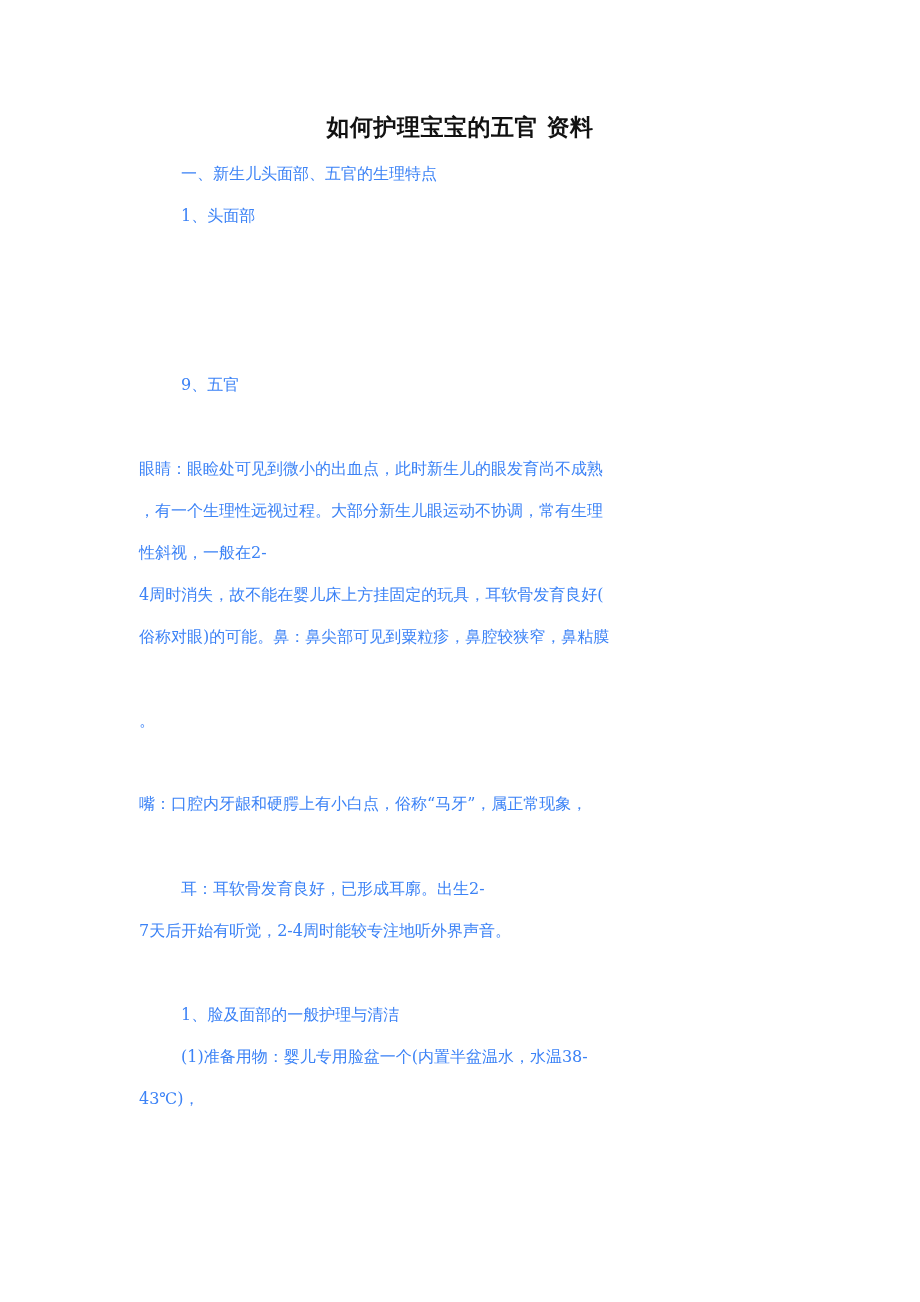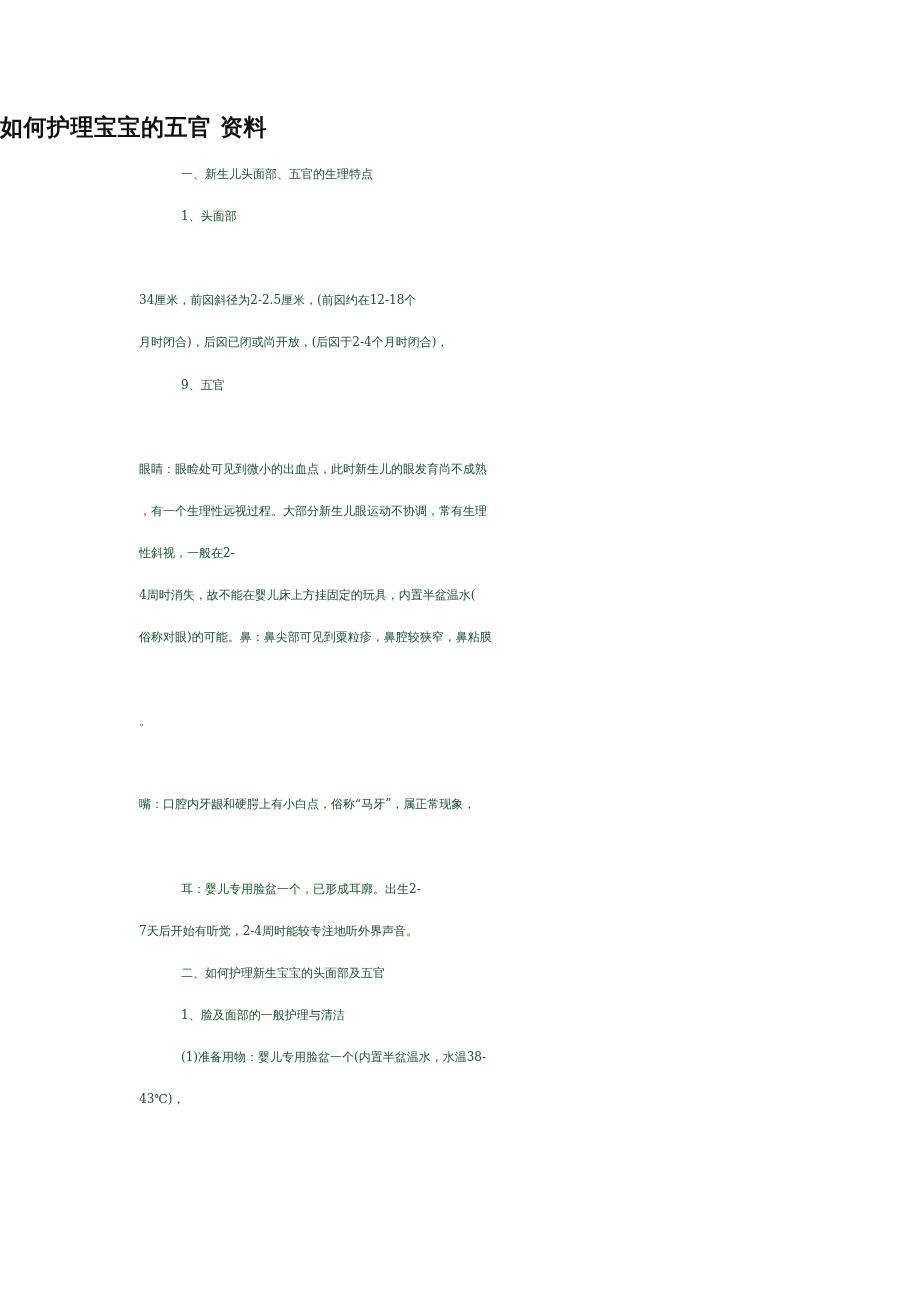--- a/index.html
+++ b/index.html
@@ -20,56 +20,54 @@
       left: 0; top: 0;
       width: 920px;
       height: 1302px;
       background: #ffffff;
     }
     .title {
       position: absolute;
       left: 0;
       width: 920px;
       top: 112px;
+      text-align: center;
       font-family: "DejaVu Sans", "Liberation Sans", sans-serif;
       font-size: 23px;
       font-weight: bold;
       color: #111111;
       letter-spacing: 0.5px;
     }
     .line {
       position: absolute;
       left: 139px;
-      font-size: 12px;
+      font-size: 16px;
       line-height: 26px;
       white-space: nowrap;
-      color: #14532d;
+      color: #3b82f6;
     }
     .indent { left: 181px; }
   </style>
 </head>
 <body>
 
 <div class="page">
   <div class="title">如何护理宝宝的五官 资料</div>
 
   <div class="line indent" style="top:161px">一、新生儿头面部、五官的生理特点</div>
   <div class="line indent" style="top:203px">1、头面部</div>
-  <div class="line" style="top:287px">34厘米，前囟斜径为2-2.5厘米，(前囟约在12-18个</div>
-  <div class="line" style="top:329px">月时闭合)，后囟已闭或尚开放，(后囟于2-4个月时闭合)，</div>
   <div class="line indent" style="top:372px">9、五官</div>
 
   <div class="line" style="top:456px">眼睛：眼睑处可见到微小的出血点，此时新生儿的眼发育尚不成熟</div>
   <div class="line" style="top:498px">，有一个生理性远视过程。大部分新生儿眼运动不协调，常有生理</div>
   <div class="line" style="top:540px">性斜视，一般在2-</div>
-  <div class="line" style="top:582px">4周时消失，故不能在婴儿床上方挂固定的玩具，内置半盆温水(</div>
+  <div class="line" style="top:582px">4周时消失，故不能在婴儿床上方挂固定的玩具，耳软骨发育良好(</div>
   <div class="line" style="top:624px">俗称对眼)的可能。鼻：鼻尖部可见到粟粒疹，鼻腔较狭窄，鼻粘膜</div>
   <div class="line" style="top:708px">。</div>
 
   <div class="line" style="top:791px">嘴：口腔内牙龈和硬腭上有小白点，俗称“马牙”，属正常现象，</div>
-  <div class="line indent" style="top:876px">耳：婴儿专用脸盆一个，已形成耳廓。出生2-</div>
+  <div class="line indent" style="top:876px">耳：耳软骨发育良好，已形成耳廓。出生2-</div>
   <div class="line" style="top:918px">7天后开始有听觉，2-4周时能较专注地听外界声音。</div>
 
-  <div class="line indent" style="top:960px">二、如何护理新生宝宝的头面部及五官</div>
   <div class="line indent" style="top:1002px">1、脸及面部的一般护理与清洁</div>
   <div class="line indent" style="top:1044px">(1)准备用物：婴儿专用脸盆一个(内置半盆温水，水温38-</div>
   <div class="line" style="top:1086px">43℃)，</div>
 </div>
 
 </body></html>

